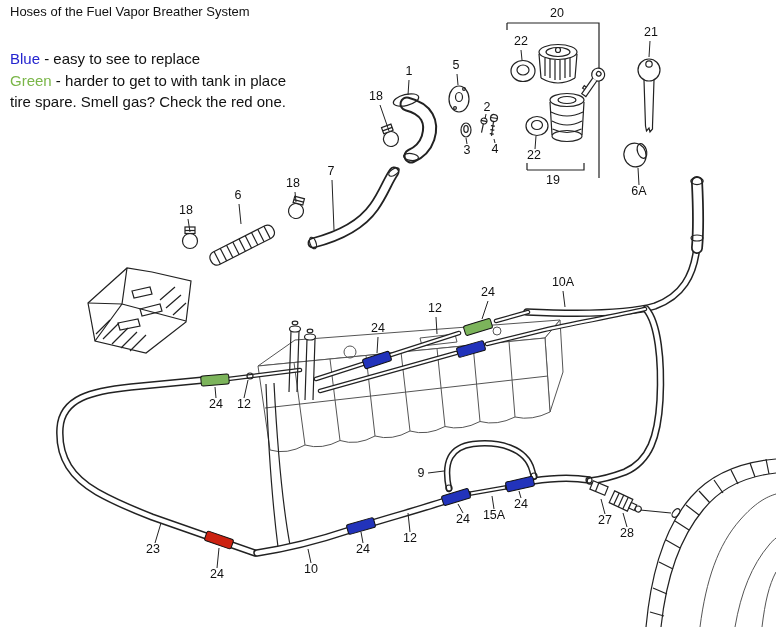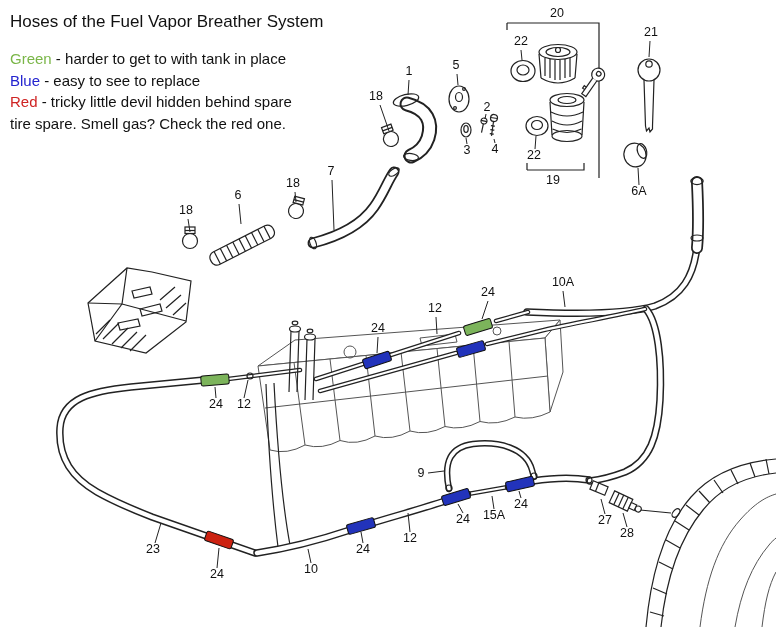--- a/index.html
+++ b/index.html
@@ -1,19 +1,19 @@
 <!DOCTYPE html>
 <html><head>
 <meta charset="utf-8">
 <style>
   html,body{margin:0;padding:0;background:#fff;}
   .page{position:relative;width:776px;height:627px;background:#fff;overflow:hidden;
         font-family:"Liberation Sans",sans-serif;color:#111;}
   .page svg{position:absolute;left:0;top:0;}
-  .title{position:absolute;left:10px;top:12px;font-size:17px;color:#111;}
+  .title{position:absolute;left:10px;top:4px;font-size:13px;color:#111;}
   .legend{position:absolute;left:10px;top:48px;font-size:15px;line-height:21.5px;color:#111;}
   .legend .term{font-weight:normal;}
   .ln{fill:none;stroke:#222;stroke-width:1.2;}
   .lt{fill:none;stroke:#555;stroke-width:1;}
   .tube-o{fill:none;stroke:#222;stroke-linecap:round;}
   .tube-i{fill:none;stroke:#fff;stroke-linecap:round;}
   .part-num{font-family:"Liberation Sans",sans-serif;font-size:12.5px;fill:#111;text-anchor:middle;}
   .leader{stroke:#222;stroke-width:1;}
 </style>
 </head>
@@ -290,18 +290,17 @@
         <text x="521" y="508" class="part-num">24</text>
         <line x1="605" y1="514" x2="601" y2="499" class="leader"></line>
         <text x="605" y="524" class="part-num">27</text>
         <line x1="627" y1="527" x2="623" y2="513" class="leader"></line>
         <text x="627" y="537" class="part-num">28</text>
       </g>
   </svg>
 
   <div class="title">Hoses of the Fuel Vapor Breather System</div>
   <div class="legend">
+      <div><span class="term" style="color: rgb(35, 35, 207);">Blue</span> - easy to see to replace</div>
       <div><span class="term" style="color: rgb(122, 182, 72);">Green</span> - harder to get to with tank in place</div>
-      <div><span class="term" style="color: rgb(35, 35, 207);">Blue</span> - easy to see to replace</div>
-      <div><span class="term" style="color: rgb(207, 35, 35);">Red</span> - tricky little devil hidden behind spare</div>
       <div>tire spare. Smell gas? Check the red one.</div>
     </div>
 </div>
 
 </body></html>

